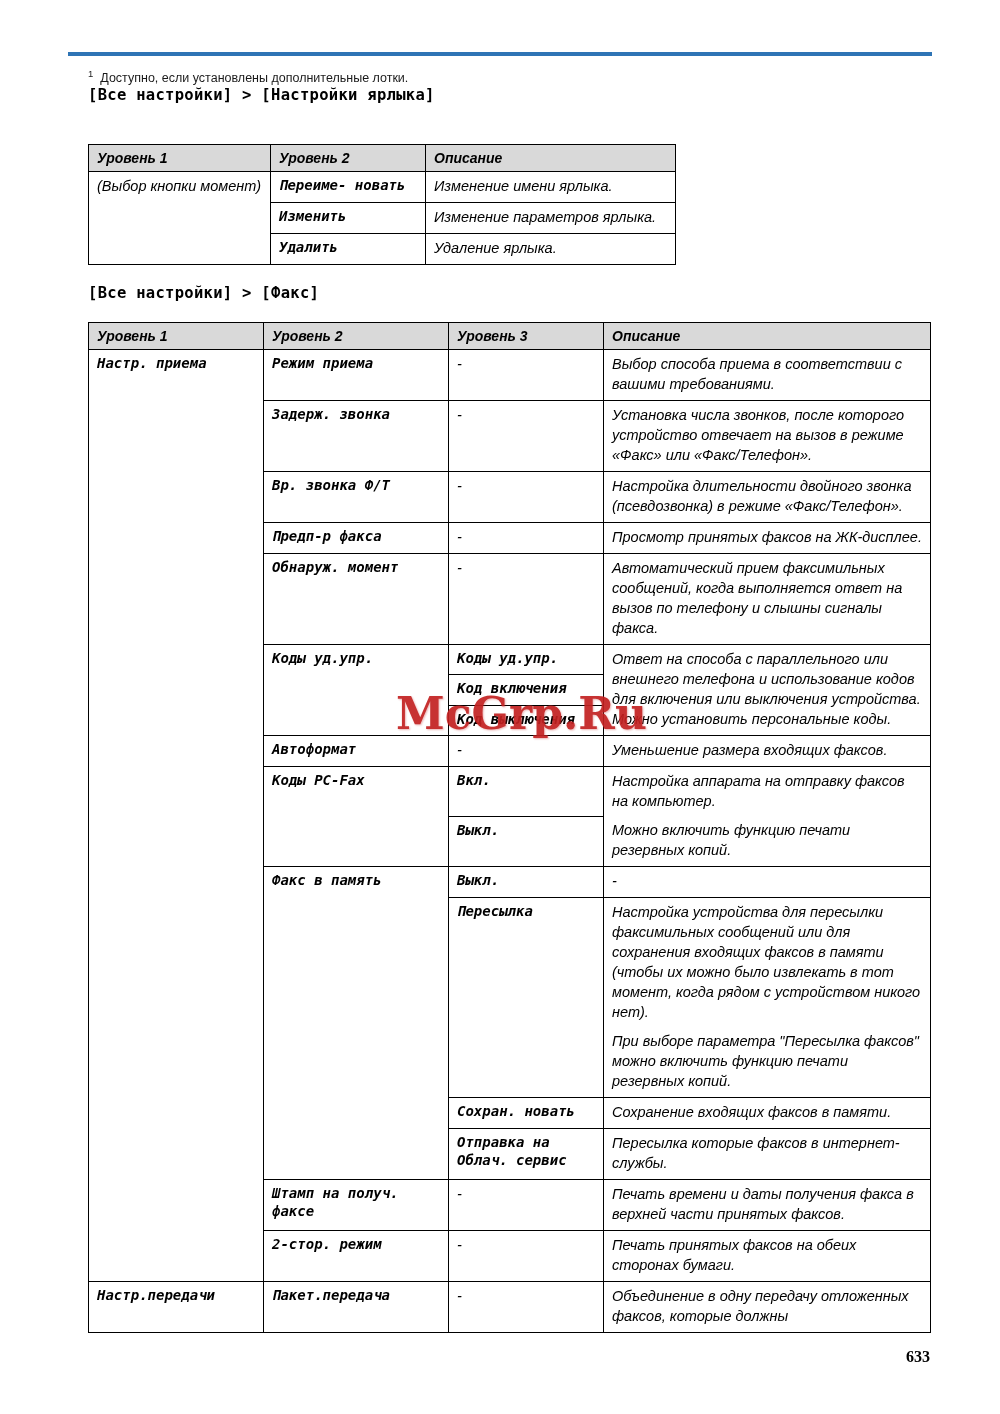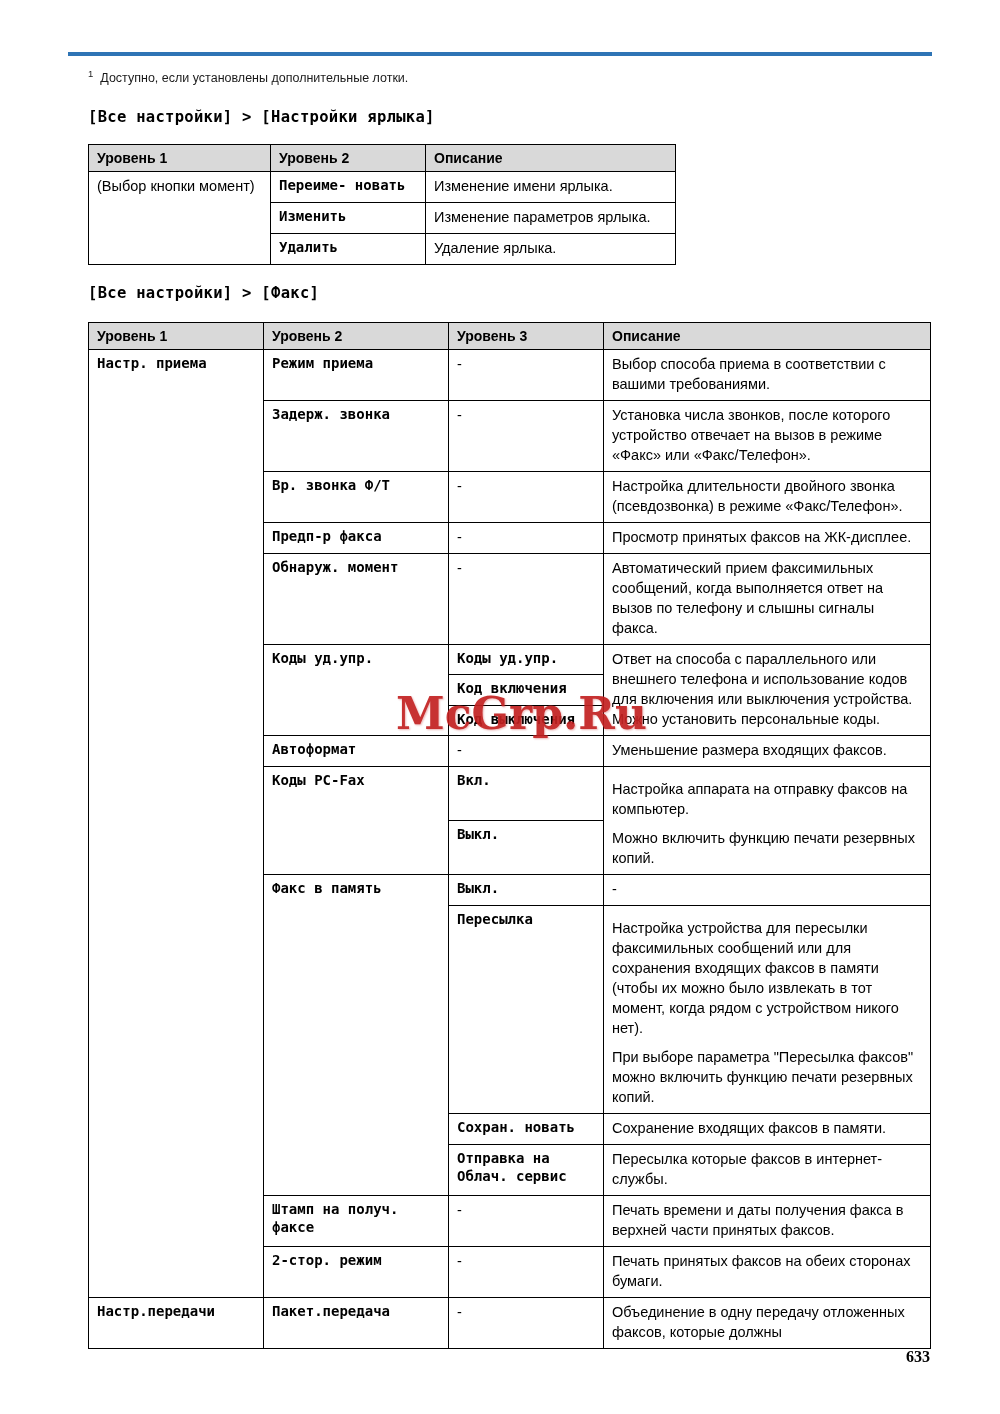--- a/index.html
+++ b/index.html
@@ -29,24 +29,24 @@
   .footnote sup { font-size: 9.5px; margin-right: 7px; }
   .cmd-heading {
     position: absolute;
     left: 88px;
     font-family: "DejaVu Sans Mono", "Liberation Mono", monospace;
     font-weight: bold;
     font-size: 15.5px;
     letter-spacing: 0.3px;
     white-space: nowrap;
   }
-  .heading-1 { top: 108px; }
+  .heading-1 { top: 86px; }
   .heading-2 { top: 284px; }
 
-  table { border-collapse: collapse; table-layout: fixed; }
+  table { border-collapse: collapse; table-layout: fixed; font-style: italic; }
   th, td {
     border: 1px solid #000;
     vertical-align: top;
     padding: 4px 8px 6px 8px;
     overflow: hidden;
   }
   th {
     background: #d9d9d9;
     text-align: left;
     font-size: 14px;
@@ -56,21 +56,21 @@
   .mono {
     font-family: "DejaVu Sans Mono", "Liberation Mono", monospace;
     font-weight: bold;
     font-size: 14px;
     line-height: 1.3;
   }
   .desc {
     font-size: 14.5px;
     line-height: 1.38;
   }
-  .desc p { margin: 8px 0 9px 0; }
+  .desc p { margin: 0 0 9px 0; }
   .desc p:last-child { margin-bottom: 0; }
 
   .tbl-shortcut { position: absolute; top: 144px; left: 88px; width: 587px; }
   .tbl-fax      { position: absolute; top: 322px; left: 88px; width: 842px; }
 
   .watermark {
     position: absolute;
     top: 688px; left: 396px;
     font-family: "DejaVu Serif", "Liberation Serif", serif;
     font-weight: bold;

